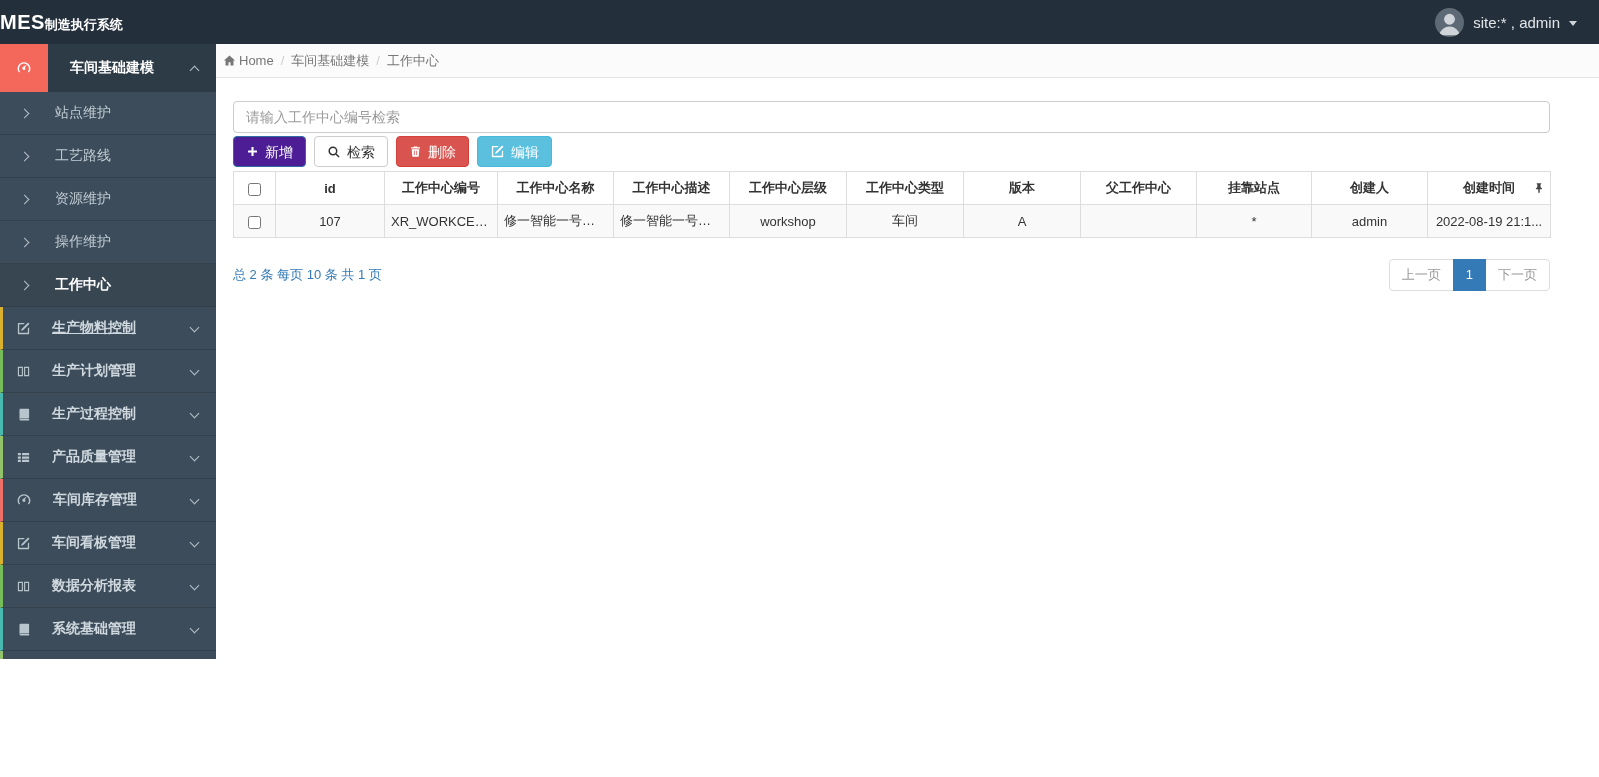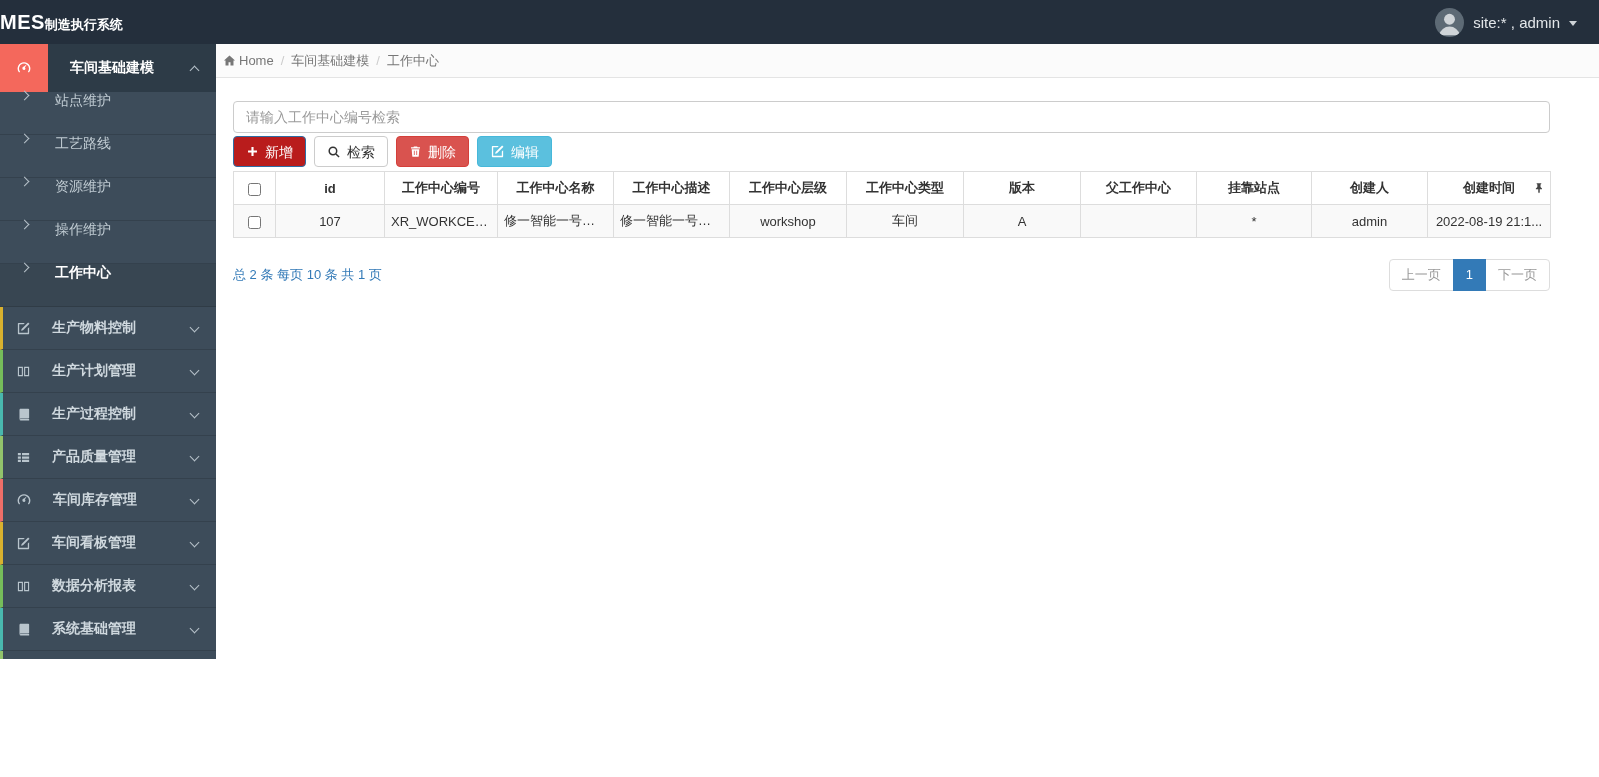--- a/index.html
+++ b/index.html
@@ -20,39 +20,39 @@
   
   .layout{display:flex;height:615px;}
   .sidebar{flex:0 0 216px;width:216px;background:#3d4c5a;overflow:hidden;}
   .menu-header{height:48px;background:#2d3b47;display:flex;align-items:center;cursor:pointer;}
   .icon-block{width:48px;height:48px;background:#f4685c;color:#fff;display:flex;align-items:center;justify-content:center;flex:0 0 48px;}
   .menu-header .hdr-label{flex:1;color:#fff;font-size:14px;font-weight:bold;padding-left:22px;}
   .chev{display:inline-block;width:6px;height:6px;border-right:1.6px solid #b7c2ca;border-bottom:1.6px solid #b7c2ca;}
   .chev.up{transform:rotate(-135deg);margin-right:18px;margin-top:4px;}
   .chev.down{transform:rotate(45deg);margin-right:18px;margin-bottom:2px;}
   .chev.right{transform:rotate(-45deg);}
-  .sub-item{height:42px;display:flex;align-items:flex-start;padding-left:21px;border-bottom:1px solid rgba(0,0,0,.14);cursor:pointer;color:#c2cdd4;}
+  .sub-item{height:42px;display:flex;align-items:center;padding-left:21px;border-bottom:1px solid rgba(0,0,0,.14);cursor:pointer;color:#c2cdd4;}
   .sub-item .sub-label{margin-left:27px;font-size:14px;}
   .sub-item.active{color:#fff;font-weight:bold;background:rgba(0,0,0,.08);}
   .section-item{height:43px;box-sizing:border-box;display:flex;align-items:center;border-left:3px solid transparent;border-bottom:1px solid rgba(0,0,0,.14);cursor:pointer;color:#cfd8de;}
   .section-item .icon{margin-left:13px;color:#b9c5cd;display:flex;}
   .section-item .section-label{margin-left:21px;font-size:14px;font-weight:bold;flex:1;}
   
   .content{flex:1;display:flex;flex-direction:column;min-width:0;}
   .breadcrumb-bar{height:33px;background:#fbfbfb;border-bottom:1px solid #e4e4e4;display:flex;align-items:center;padding:0 7px;font-size:13px;color:#777;}
   .breadcrumb-bar .home-ic{display:flex;margin-right:3px;color:#777;}
   .crumb{color:#777;cursor:pointer;}
   .crumb.current{cursor:default;}
   .sep{color:#ccc;margin:0 7px;}
   .main{padding:23px 49px 0 17px;}
   .search-input{display:block;width:100%;box-sizing:border-box;height:32px;border:1px solid #ccc;border-radius:4px;padding:6px 12px;font-size:14px;color:#555;outline:none;font-family:inherit;}
   .search-input::placeholder{color:#9a9a9a;}
   .toolbar{margin-top:3px;display:flex;gap:8px;}
   .btn{height:31px;padding:0 12px;border-radius:4px;font-size:14px;display:inline-flex;align-items:center;gap:6px;cursor:pointer;border:1px solid transparent;font-family:inherit;line-height:1;}
-  .btn-primary{background:#b91c1c;border-color:#2e6da4;color:#fff;}
+  .btn-primary{background:#4c1d95;border-color:#2e6da4;color:#fff;}
   .btn-default{background:#fff;border-color:#ccc;color:#333;}
   .btn-danger{background:#d9534f;border-color:#d43f3a;color:#fff;}
   .btn-info{background:#5bc0de;border-color:#46b8da;color:#fff;}
   .btn .bicon{display:flex;}
   .data-table{margin-top:4px;width:100%;border-collapse:collapse;table-layout:fixed;font-size:13px;color:#333;padding-left:8px;}
   .data-table th,.data-table td{border:1px solid #ddd;text-align:center;height:33px;padding:0 6px;overflow:hidden;white-space:nowrap;box-sizing:border-box;text-overflow:ellipsis;}
   .data-table thead th{font-weight:bold;background:#fff;position:relative;}
   .data-table tbody tr.striped{background:#f9f9f9;}
   .data-table input[type=checkbox]{width:13px;height:13px;margin:0;vertical-align:middle;cursor:pointer;}
   .pin{position:absolute;right:5px;top:50%;transform:translateY(-50%);color:#444;cursor:pointer;display:flex;}
@@ -111,21 +111,21 @@
         <div class="sub-item">
           <span class="chev right"></span>
           <span class="sub-label">操作维护</span>
         </div>
         <div class="sub-item active">
           <span class="chev right"></span>
           <span class="sub-label">工作中心</span>
         </div>
       </div>
     <div id="sections">
-        <div class="section-item" style="border-left-color: rgb(217, 177, 46);">
+        <div class="section-item" style="border-left-color: rgb(217, 177, 46); text-decoration: underline;">
           <span class="icon">
             <svg viewBox="0 0 16 16" width="15" height="15" fill="currentColor">
               <path d="M12.9 1.6 14.4 3l-6.9 6.9-2.1.6.6-2.1 6.9-6.8z"></path>
               <path d="M12.6 8v4.6H3.4V3.4H8l1.4-1.4H2.7a.7.7 0 0 0-.7.7v10.6c0 .4.3.7.7.7h10.6a.7.7 0 0 0 .7-.7V6.6L12.6 8z"></path>
             </svg>
           </span>
           <span class="section-label">生产物料控制</span>
           <span class="chev down"></span>
         </div>
         <div class="section-item" style="border-left-color: rgb(118, 189, 90);">

